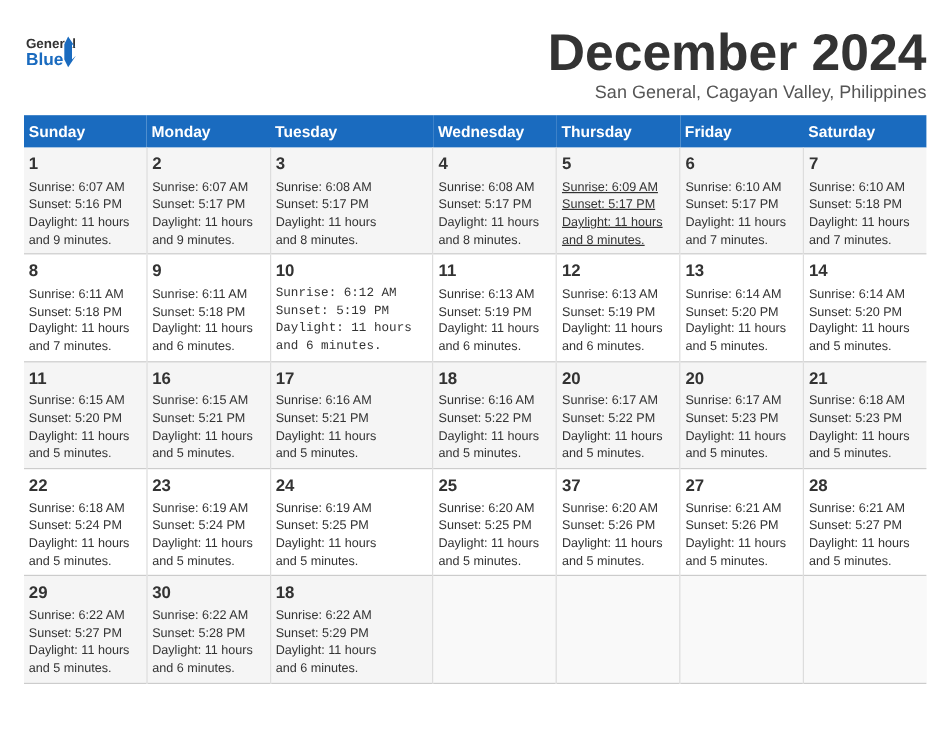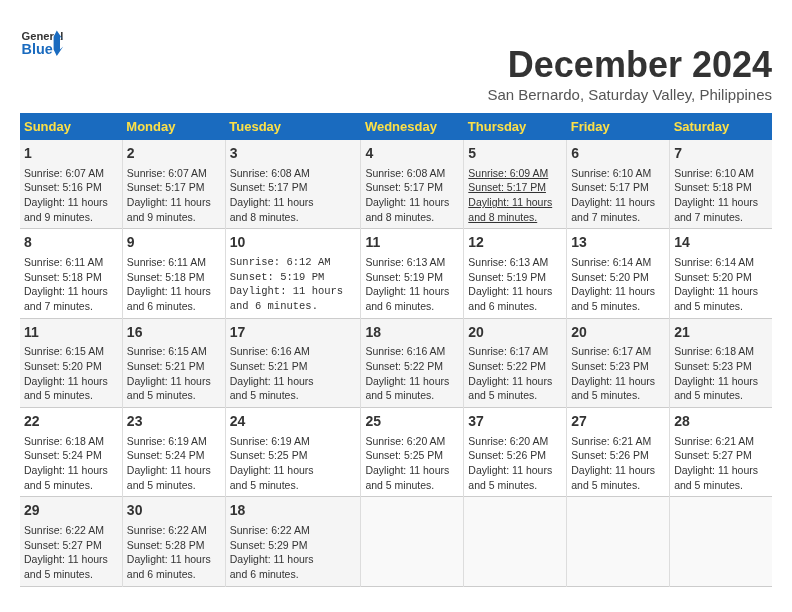--- a/index.html
+++ b/index.html
@@ -18,37 +18,36 @@
     }
     .logo {
       display: flex;
       align-items: center;
       gap: 4px;
     }
     .title-section {
       text-align: right;
     }
     .month-title {
-      font-size: 36px;
+      font-size: 43px;
       font-weight: bold;
       color: #333;
-      margin-top: 24px;
     }
     .location-title {
       font-size: 15px;
       color: #555;
     }
     table {
       width: 100%;
       border-collapse: collapse;
       font-size: 11px;
     }
     thead tr th {
       background-color: #1a6bbf;
-      color: #fde047;
+      color: #ffffff;
       padding: 6px 4px;
       text-align: left;
       font-size: 13px;
       font-weight: bold;
     }
     tbody tr {
       border-bottom: 1px solid #ccc;
     }
     tbody tr:nth-child(odd) {
       background-color: #f5f5f5;
@@ -83,21 +82,21 @@
 <div class="header">
   <div class="logo">
   <svg width="48" height="48" viewBox="0 0 60 50">
     <text x="2" y="20" font-size="14" font-weight="bold" font-family="Arial" fill="#333">General</text>
     <text x="2" y="38" font-size="18" font-weight="bold" font-family="Arial" fill="#1a6bbf">Blue</text>
     <polygon points="54,8 62,20 58,16 58,32 62,28 54,40 50,32 50,16" fill="#1a6bbf" transform="translate(-8,0)"></polygon>
   </svg>
 </div>
   <div class="title-section">
     <div class="month-title">December 2024</div>
-    <div class="location-title">San Bernardo, Saturday Valley, Philippines</div>
+    <div class="location-title">San General, Cagayan Valley, Philippines</div>
   </div>
 </div>
 
 <table>
   <thead>
     <tr>
     <th>Sunday</th>
         <th>Monday</th>
         <th>Tuesday</th>
         <th>Wednesday</th>

